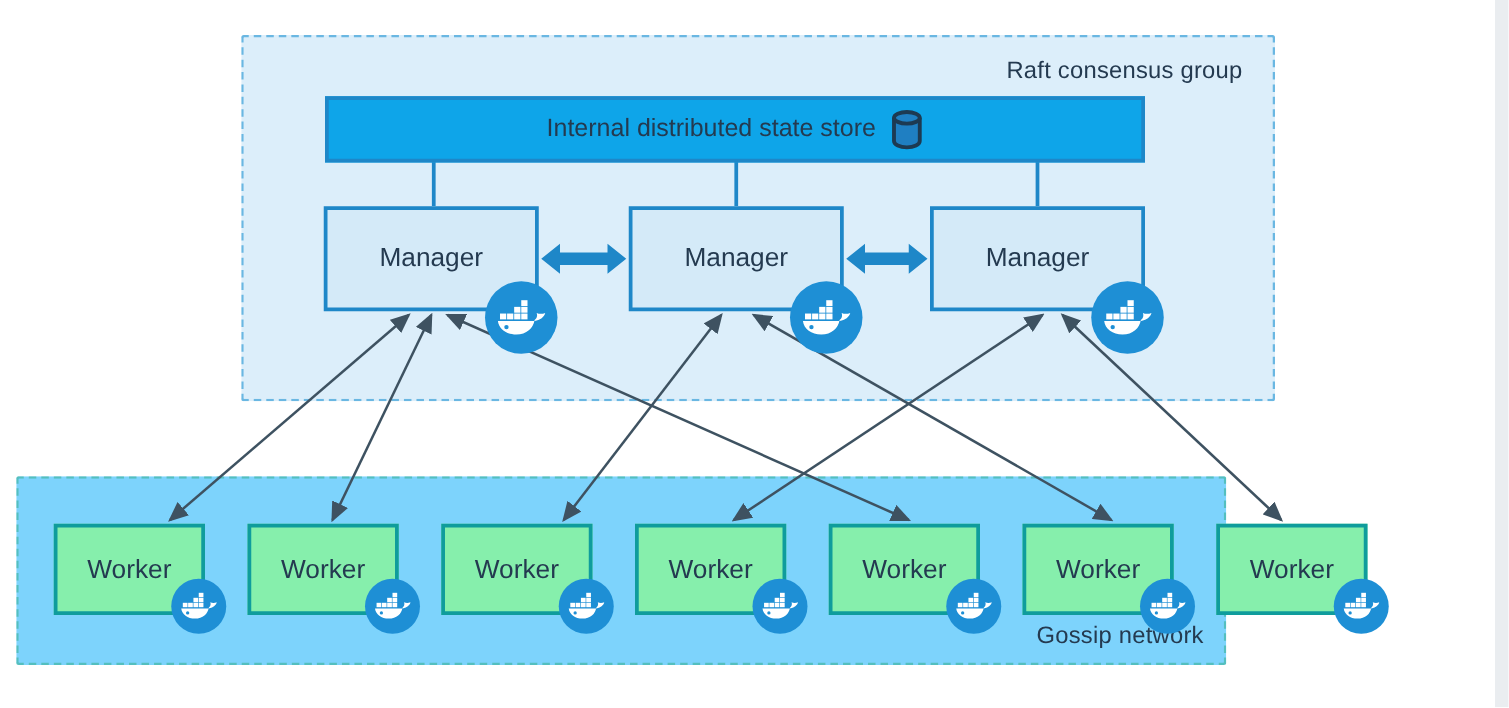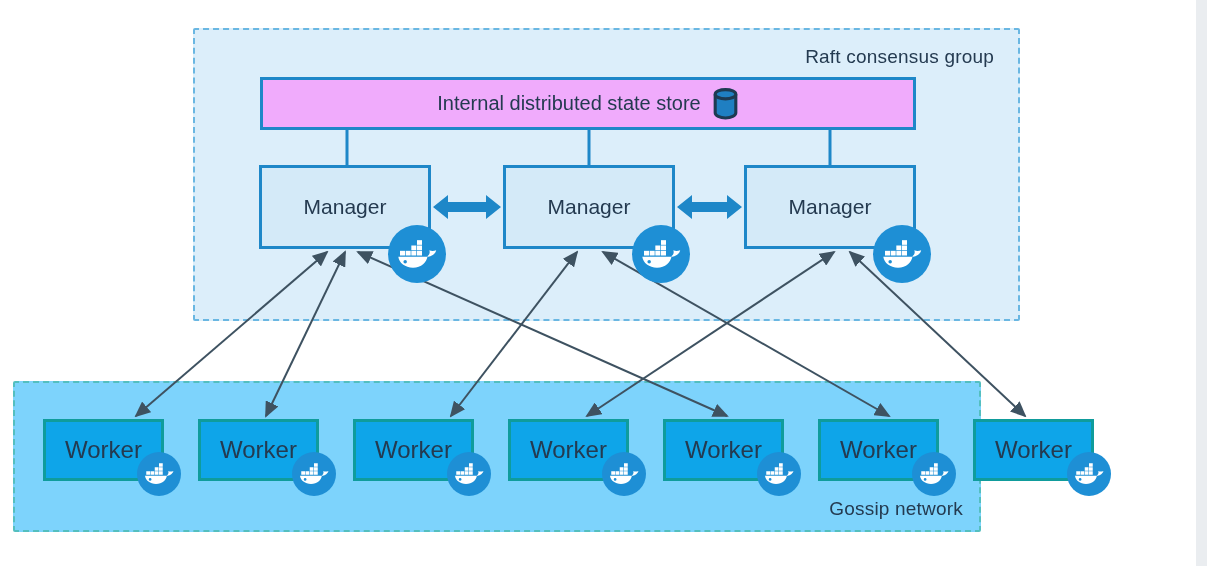--- a/index.html
+++ b/index.html
@@ -10,23 +10,23 @@
   .edge-strip{position:absolute;top:0;right:0;width:11px;height:566px;background:#eaedf0;}
   
   .group{position:absolute;box-sizing:border-box;border-radius:2px;}
   .group-raft{left:193px;top:28px;width:827px;height:293px;background:#dceefa;border:2px dashed #6ab7e2;}
   .group-gossip{left:13px;top:381px;width:968px;height:151px;background:#7dd3fc;border:2px dashed #54bfbf;}
   .group-label{position:absolute;font-size:19px;letter-spacing:.2px;color:#243a50;white-space:nowrap;}
   .group-raft .group-label{top:16px;right:24px;}
   .group-gossip .group-label{bottom:10px;right:16px;}
   
   .box{position:absolute;box-sizing:border-box;display:flex;align-items:center;justify-content:center;z-index:3;}
-  .store{left:260px;top:77px;width:656px;height:53px;background:#f0abfc;border:3px solid #1e87c8;gap:11px;font-size:20px;}
+  .store{left:260px;top:77px;width:656px;height:53px;background:#0ea5e9;border:3px solid #1e87c8;gap:11px;font-size:20px;}
   .manager{top:165px;width:172px;height:84px;background:#d4eaf8;border:3px solid #1e87c8;font-size:21px;}
-  .worker{top:419px;width:121px;height:62px;background:#0ea5e9;border:3px solid #0f9c9c;font-size:24px;}
+  .worker{top:419px;width:121px;height:73px;background:#86efac;border:3px solid #0f9c9c;font-size:21px;}
   .box-label{white-space:nowrap;}
   
   .badge{position:absolute;border-radius:50%;background:#1e8fd5;display:flex;align-items:center;justify-content:center;z-index:4;}
   .badge svg{display:block;}
   .badge-manager{width:58px;height:58px;right:-18px;bottom:-37px;}
   .badge-worker{width:44px;height:44px;right:-20px;bottom:-18px;}
   .store-icon{width:27px;height:33px;display:block;}
   
   .overlay{position:absolute;left:0;top:0;z-index:2;pointer-events:none;}
 </style>

